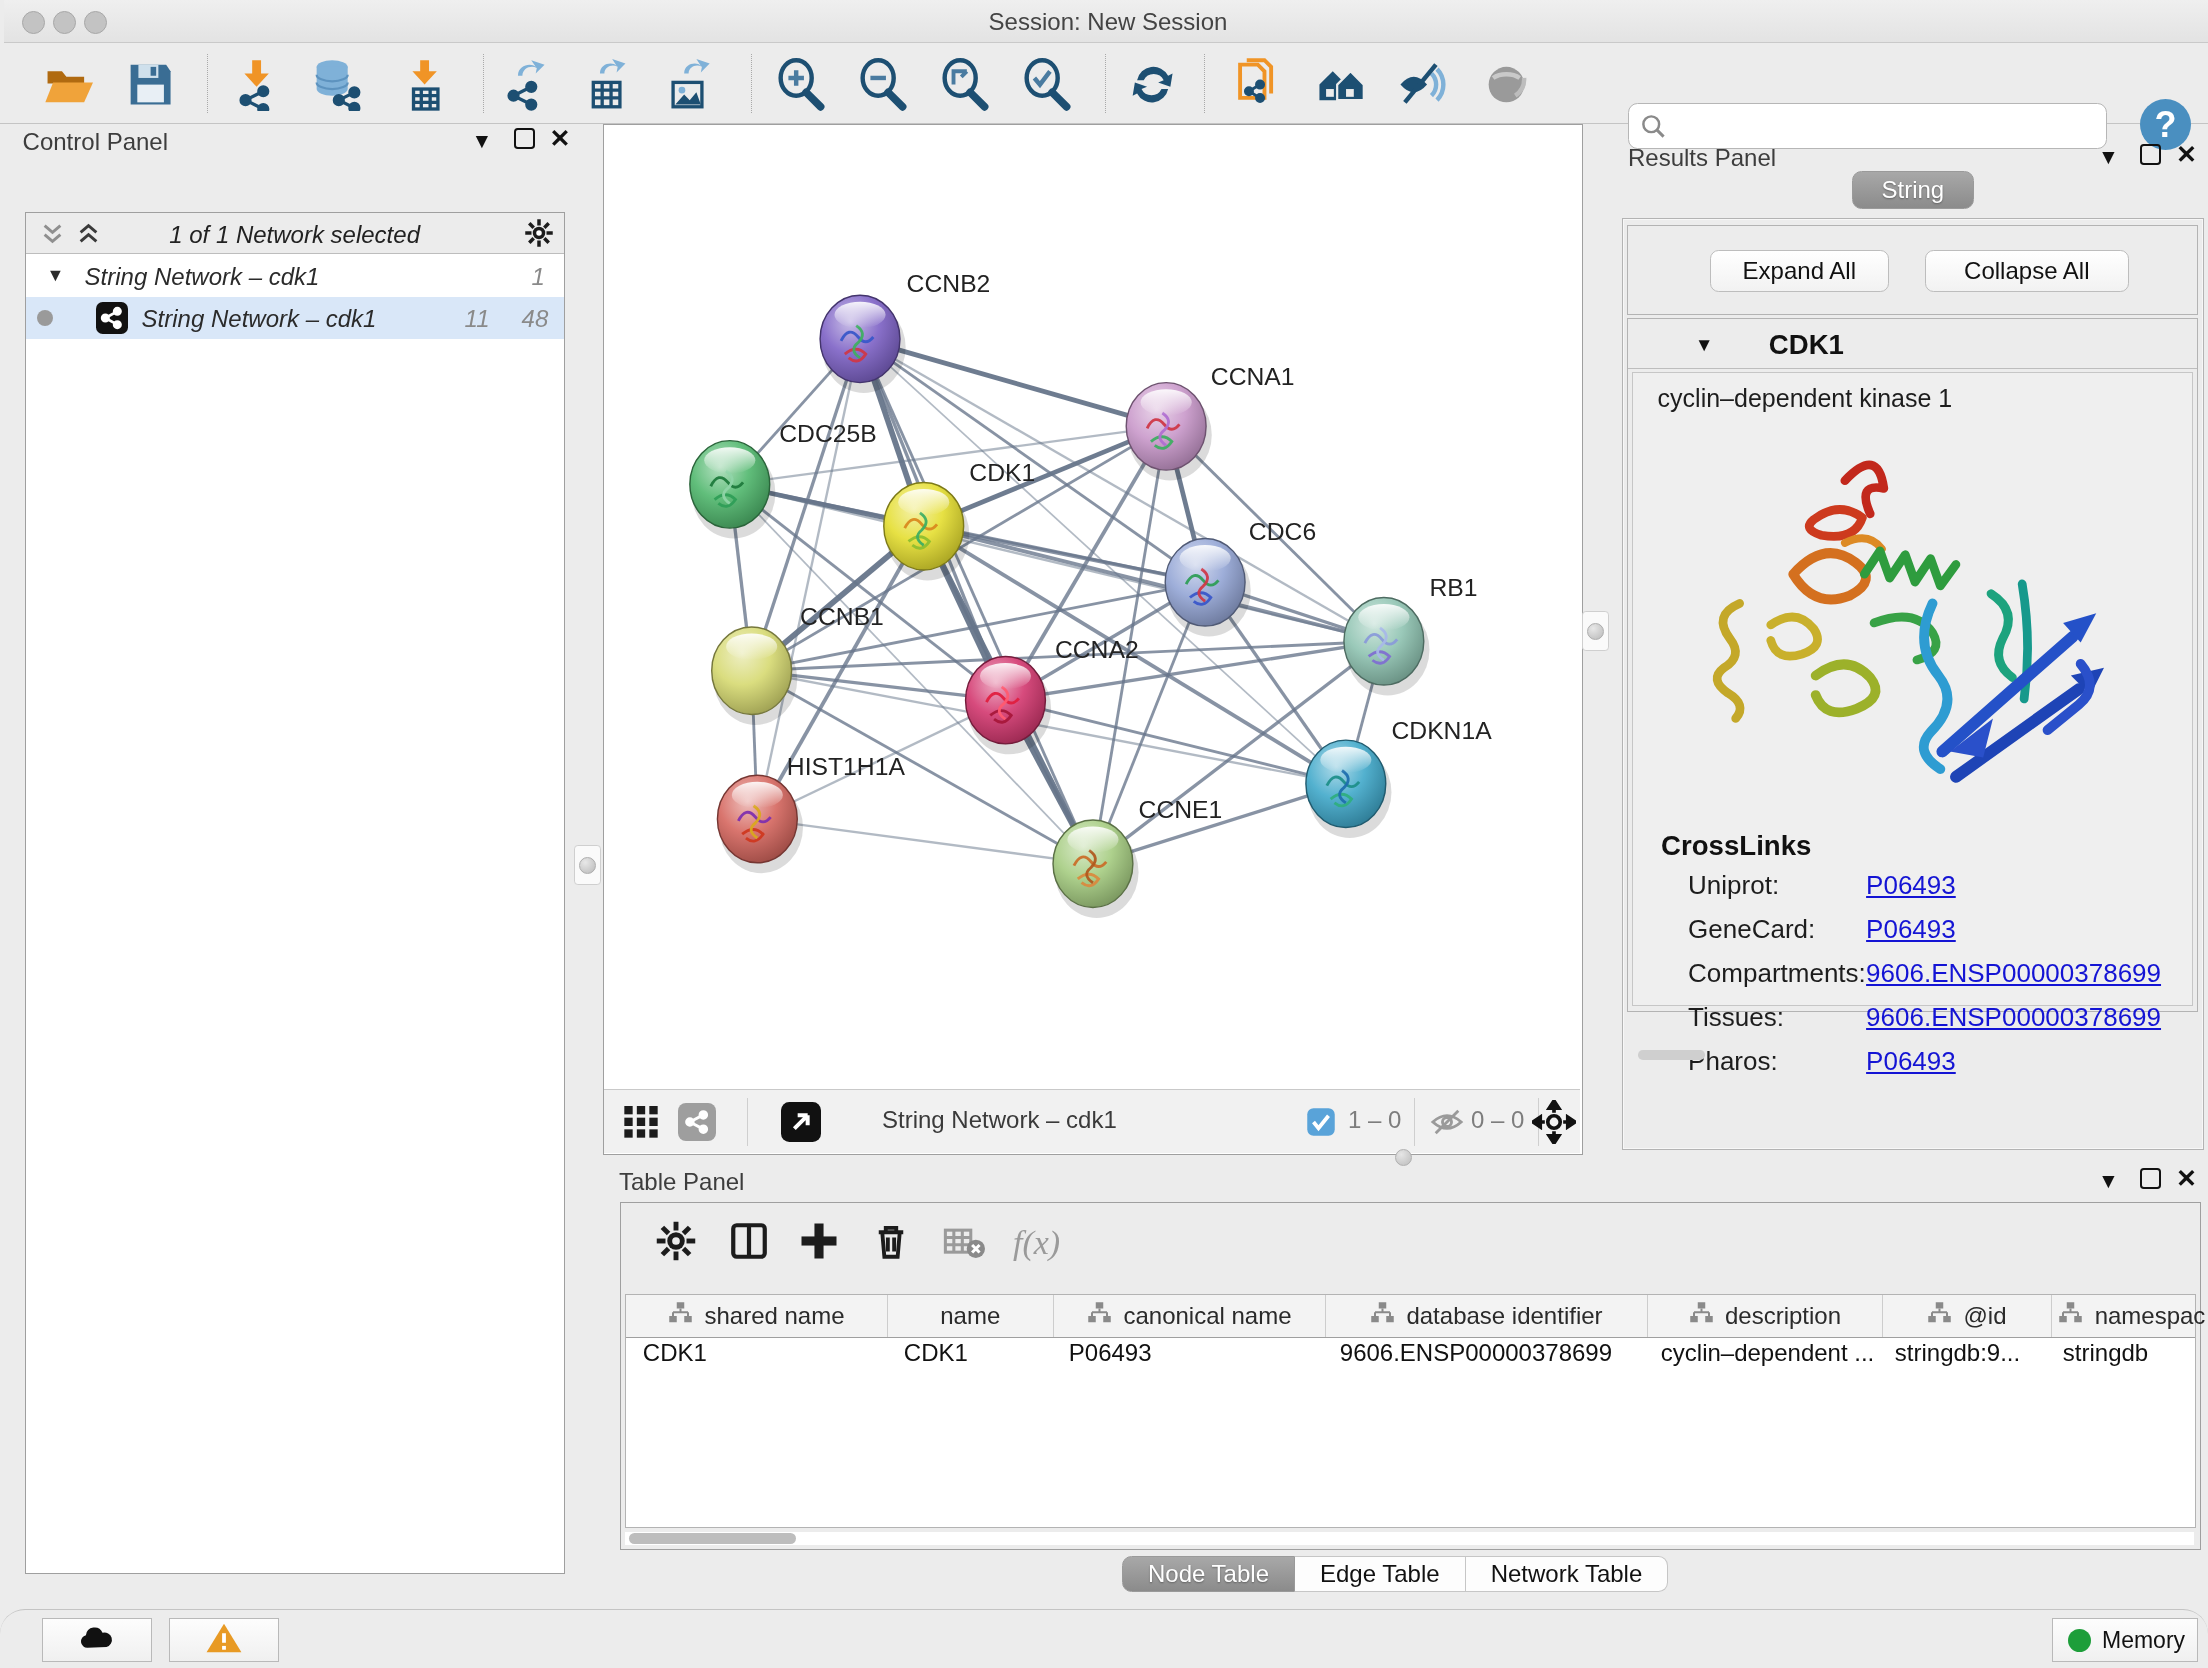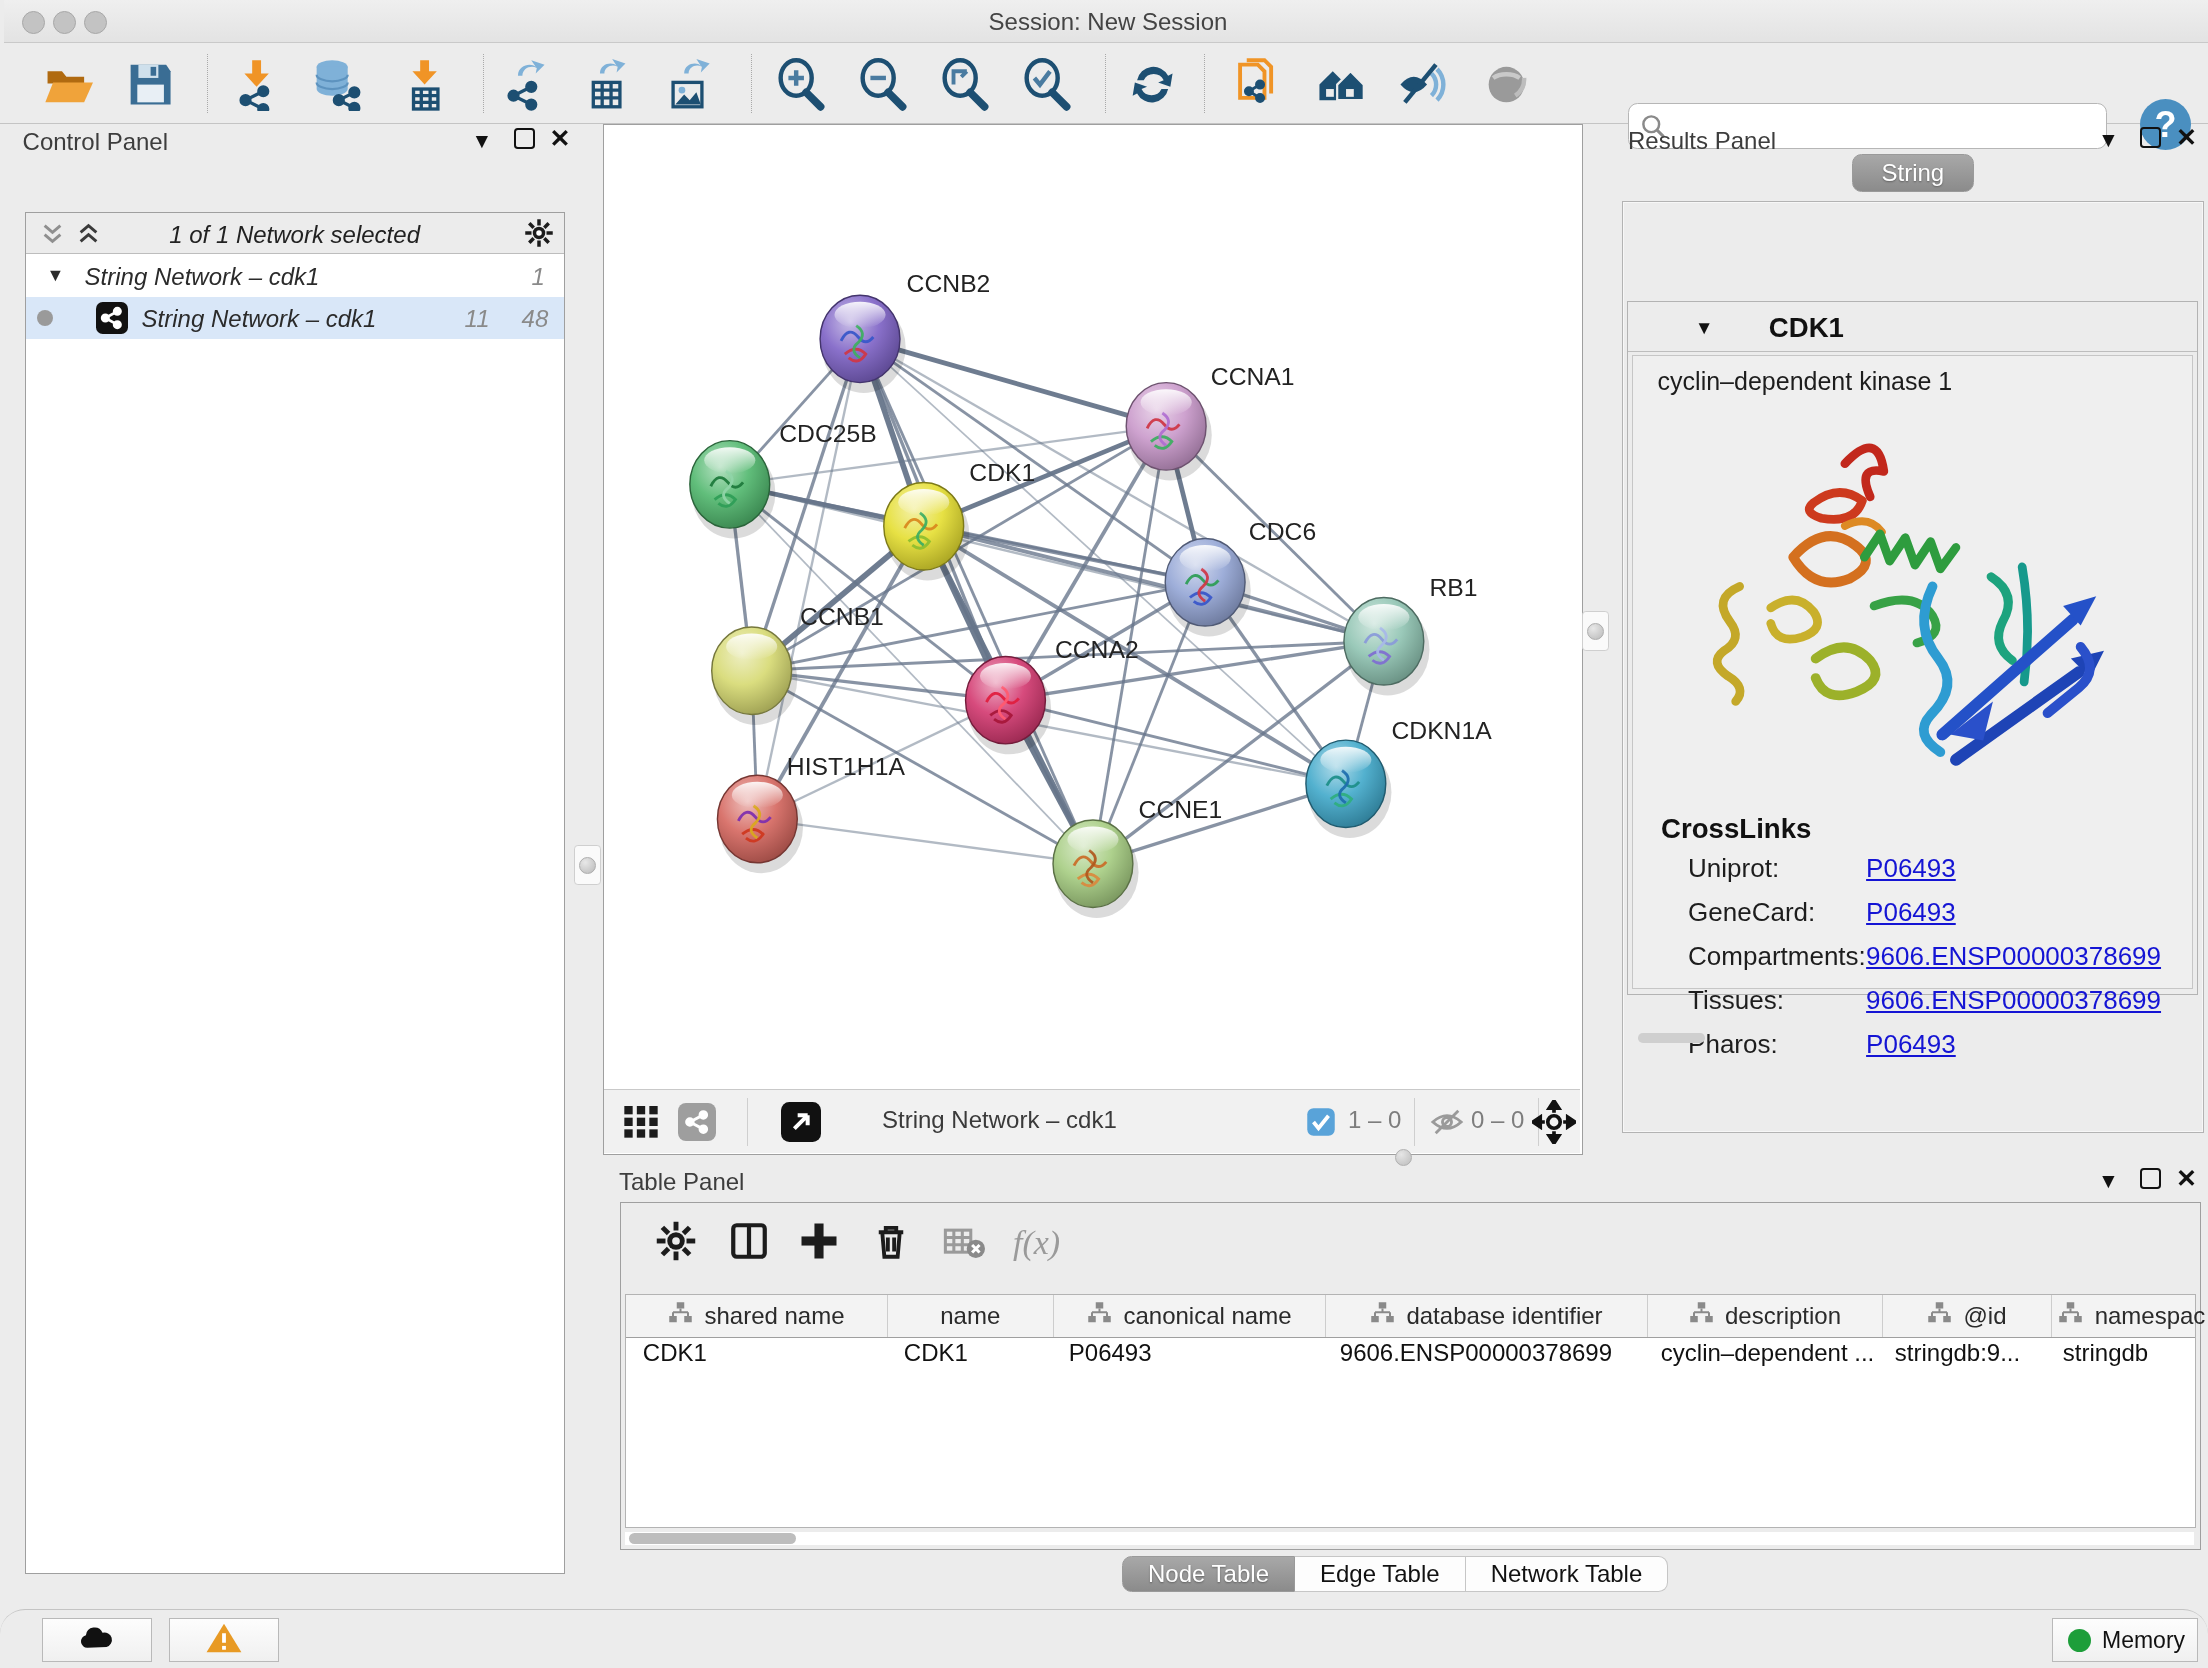--- a/index.html
+++ b/index.html
@@ -53,21 +53,21 @@
   .nbsep{position:absolute;top:7.6px;height:48px;border-left:1px solid #cfcfcf;}
   #nbtitle{position:absolute;left:278px;top:16px;font-size:24px;color:#3a3a3a;}
   .nbcount{position:absolute;top:16px;font-size:24px;color:#7d7d7d;}
   
   .handle{position:absolute;width:25px;height:38px;background:#fafafa;border:1px solid #cfcfcf;border-radius:3.8px;}
   .handle::after{content:"";position:absolute;left:3.8px;top:10.5px;width:15px;height:15px;border-radius:50%;
                  background:radial-gradient(circle at 35% 30%,#e8e8e8,#b9b9b9);border:1px solid #adadad;}
   #hdot{position:absolute;left:1395px;top:1149px;width:15px;height:15px;border-radius:50%;
         background:radial-gradient(circle at 35% 30%,#e6e6e6,#bcbcbc);border:1px solid #b0b0b0;}
   
-  #rpanel{left:1607px;top:123px;width:601px;height:1010px;}
+  #rpanel{left:1607px;top:140px;width:601px;height:1010px;}
   #rtab{position:absolute;left:245px;top:31px;height:38px;padding:0 28.5px;font-size:24px;color:#fff;
         background:linear-gradient(#a8a8a8,#8b8b8b);border:1px solid #9a9a9a;border-radius:9.5px;
         text-shadow:0 1px 1.9px rgba(0,0,0,.35);}
   #router{position:absolute;left:15px;top:78px;width:580px;height:930px;background:#ececec;
           border:1px solid #b3b3b3;box-shadow:inset 0 0 0 1px #f7f7f7;}
   #btnbox{position:absolute;left:3.8px;top:5.7px;width:569px;height:88px;border:1px solid #b3b3b3;}
   .rbtn{position:absolute;top:24px;height:42px;font-size:24px;color:#111;background:linear-gradient(#ffffff,#f2f2f2);
         border:1px solid #bdbdbd;border-radius:8.6px;}
   #cdk1box{position:absolute;left:3.8px;top:99px;width:569px;height:692px;border:1px solid #b3b3b3;}
   #cdk1head{position:absolute;left:0;top:0;width:100%;height:49px;border-bottom:1px solid #bdbdbd;}
@@ -591,20 +591,24 @@
   <span class="handle abs" style="left:1582px;top:611px"></span>
   <span id="hdot"></span>
 
   <div id="rpanel" class="abs">
     <span class="phead abs" style="left:21px;top:3.8px">Results Panel</span>
     <button class="picon" style="left:491px;top:3.8px">▼</button>
     <button class="picon fbox" style="left:533px;top:3.8px"></button>
     <button class="picon" style="left:569px;top:1.9px;font-weight:bold;font-size:25px">✕</button>
     <button id="rtab">String</button>
     <div id="router">
+      <div id="btnbox">
+        <button class="rbtn" style="left:82px;width:179px">Expand All</button>
+        <button class="rbtn" style="left:297px;width:204px">Collapse All</button>
+      </div>
       <div id="cdk1box">
         <div id="cdk1head">
           <button id="cdk1tri">▼</button>
           <span id="cdk1name">CDK1</span>
         </div>
         <div id="descbox">
           <span id="descrow">cyclin–dependent kinase 1</span>
           <svg id="ribbon" width="476" height="380" viewBox="0 0 440 390">
               <path d="M148 52 q 34 -36 40 8 q -28 -6 -14 26" stroke="#c2281c" stroke-width="9" fill="none" stroke-linecap="round" stroke-linejoin="round"></path>
               <path d="M116 92 q 26 -20 50 -2 q -8 24 -42 18 q -20 -6 -8 -16" stroke="#cd3a1e" stroke-width="9" fill="none" stroke-linecap="round" stroke-linejoin="round"></path>

